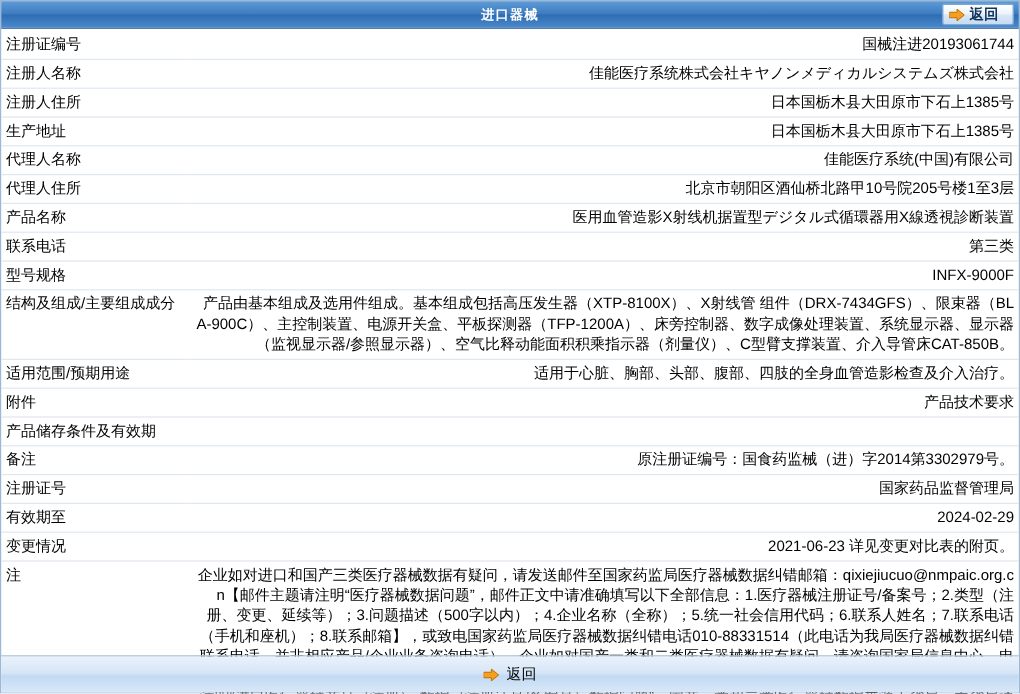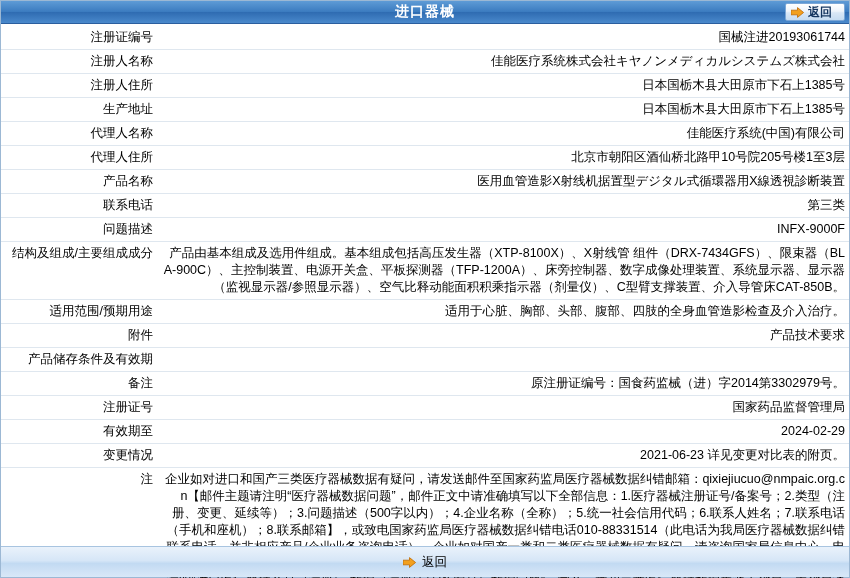--- a/index.html
+++ b/index.html
@@ -28,21 +28,21 @@
     height: 22px;
     background: linear-gradient(to bottom, #5e9bd6 0%, #3c7cc0 48%, #2f6cb2 52%, #4a89cc 100%);
     border-bottom: 1px solid #2a5e9e;
     position: relative;
     display: flex;
     align-items: center;
     justify-content: center;
   }
   .titlebar .title {
     color: #ffffff;
-    font-size: 14px;
+    font-size: 11px;
     font-weight: bold;
     letter-spacing: 1px;
   }
   .back-btn {
     position: absolute;
     right: 4px;
     top: 2px;
     height: 18px;
     min-width: 60px;
     background: linear-gradient(to bottom, #ffffff 0%, #eef4fb 45%, #d9e7f6 55%, #c6dcf2 100%);
@@ -75,21 +75,20 @@
     table-layout: fixed;
   }
   table.detail td {
     border-bottom: 1px solid #dfe7ef;
     padding: 3px 4px;
     vertical-align: top;
     line-height: 17px;
   }
   td.lbl {
     width: 148px;
-    text-align: right;
     padding-right: 8px;
     color: #000000;
     white-space: normal;
   }
   td.val {
     color: #000000;
     word-break: break-all;
     text-align: right;
   }
 
@@ -166,21 +165,21 @@
       </tr>
       <tr>
         <td class="lbl">产品名称</td>
         <td class="val">医用血管造影X射线机据置型デジタル式循環器用X線透視診断装置</td>
       </tr>
       <tr>
         <td class="lbl">联系电话</td>
         <td class="val">第三类</td>
       </tr>
       <tr>
-        <td class="lbl">问题描述</td>
+        <td class="lbl">型号规格</td>
         <td class="val">INFX-9000F</td>
       </tr>
       <tr>
         <td class="lbl">结构及组成/主要组成成分</td>
         <td class="val">产品由基本组成及选用件组成。基本组成包括高压发生器（XTP-8100X）、X射线管 组件（DRX-7434GFS）、限束器（BLA-900C）、主控制装置、电源开关盒、平板探测器（TFP-1200A）、床旁控制器、数字成像处理装置、系统显示器、显示器（监视显示器/参照显示器）、空气比释动能面积积乘指示器（剂量仪）、C型臂支撑装置、介入导管床CAT-850B。</td>
       </tr>
       <tr>
         <td class="lbl">适用范围/预期用途</td>
         <td class="val">适用于心脏、胸部、头部、腹部、四肢的全身血管造影检查及介入治疗。</td>
       </tr>

